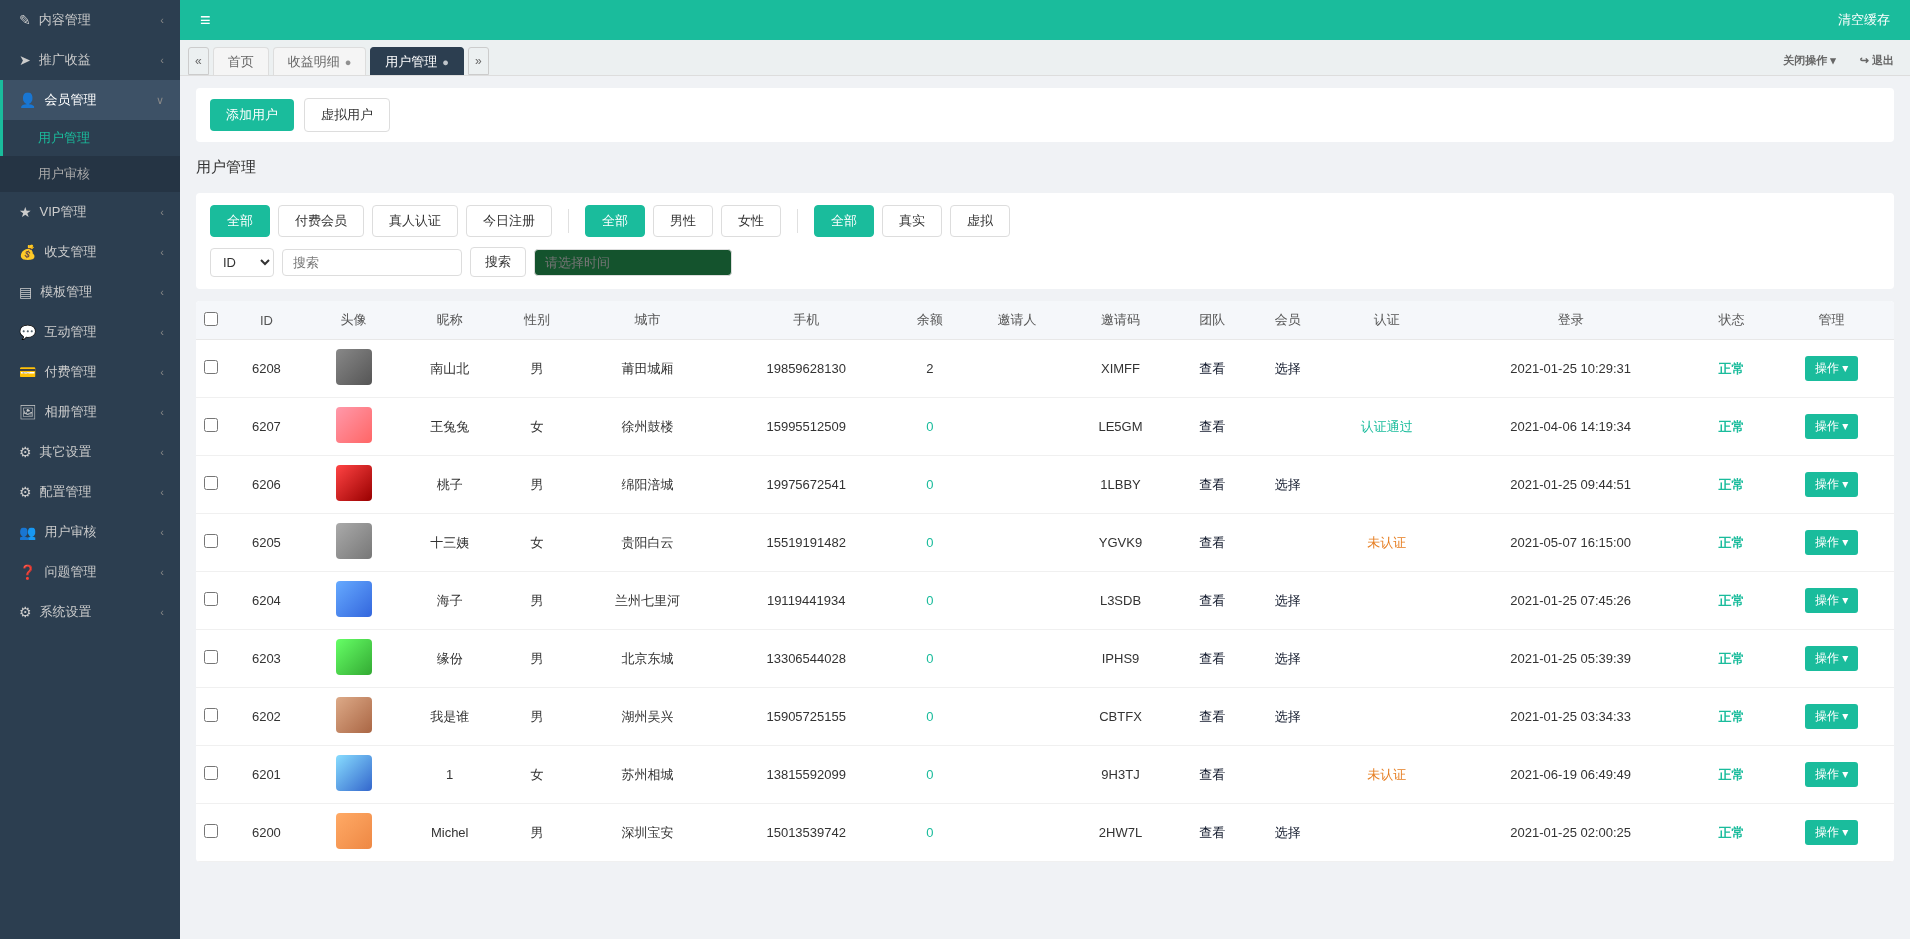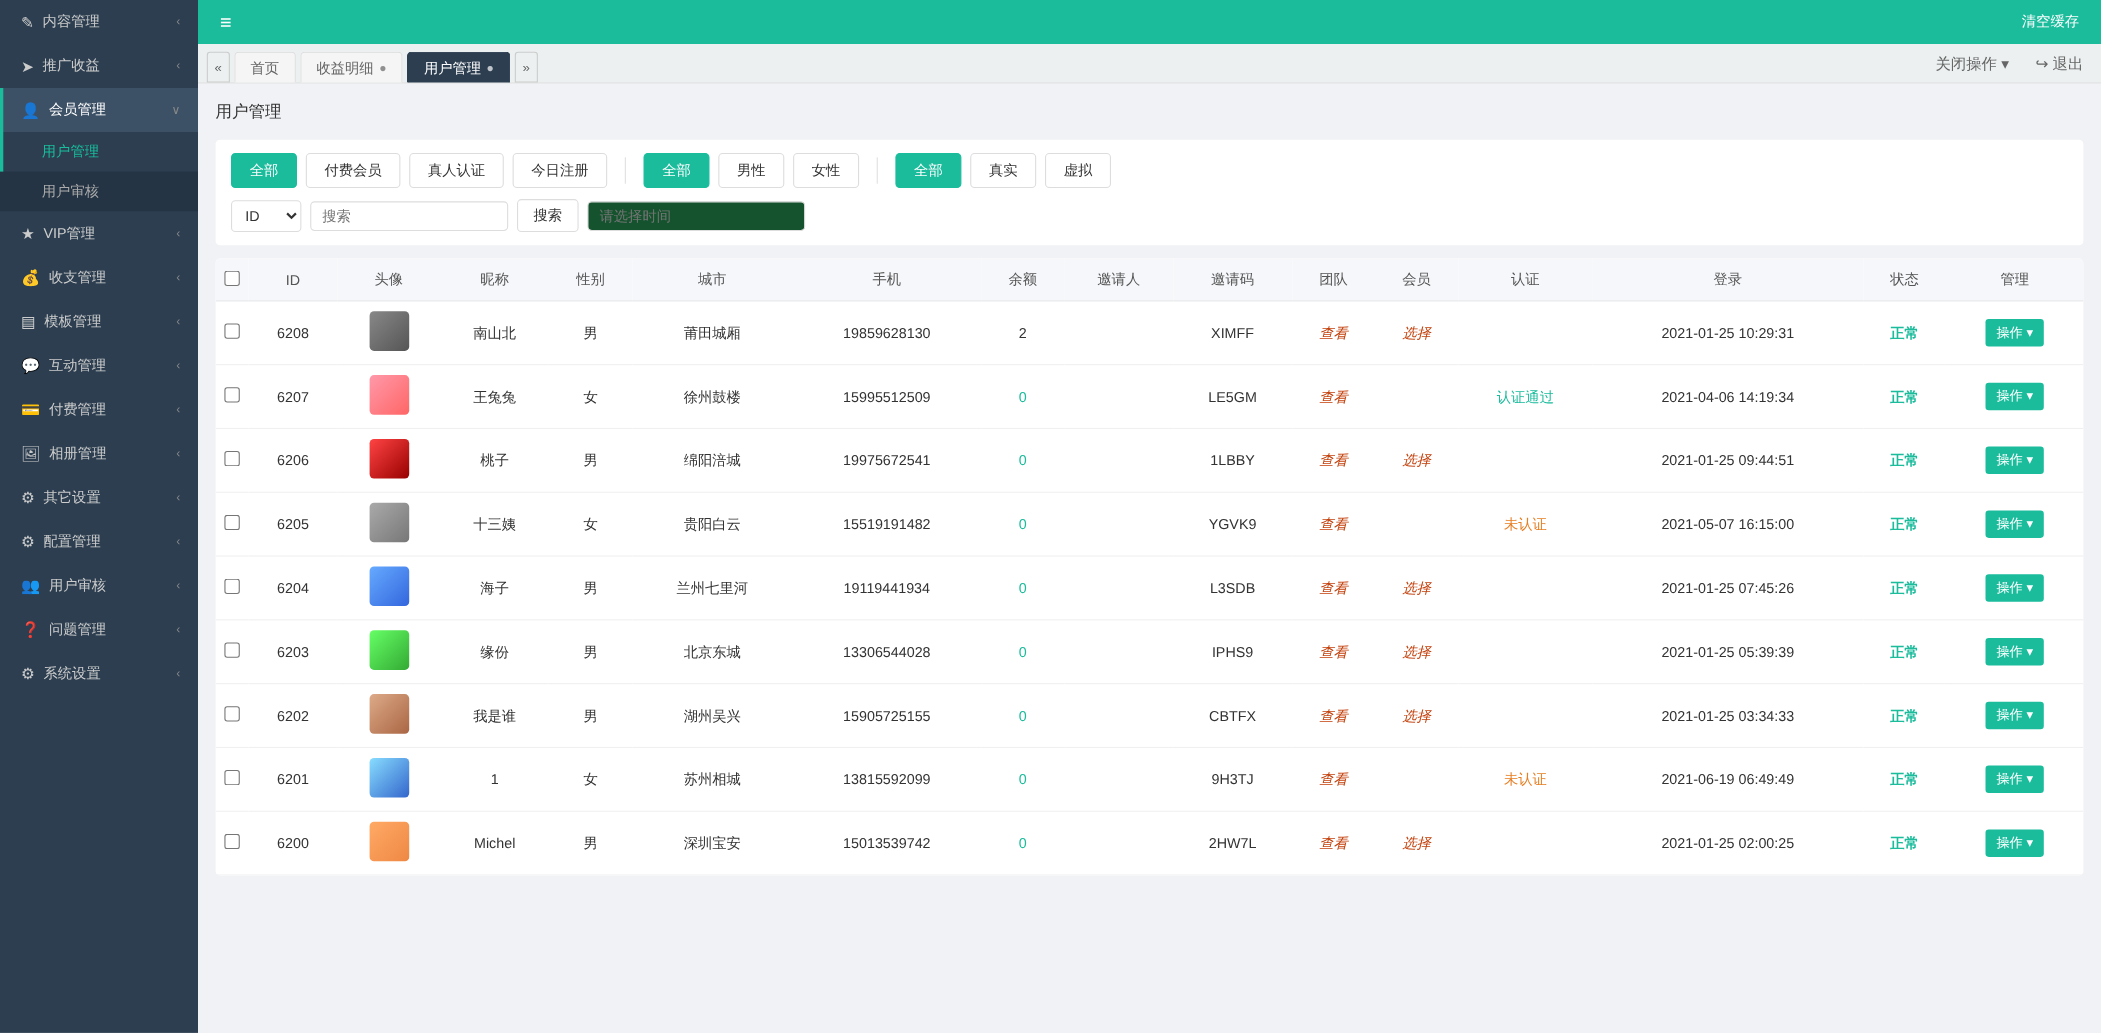--- a/index.html
+++ b/index.html
@@ -128,21 +128,21 @@
       cursor: pointer;
       background: #fff;
       font-size: 13px;
       color: #333;
       height: 28px;
     }
     .tab.inactive { background: #f5f5f5; color: #666; }
     .tab.active { background: #2c3e50; color: #fff; border-color: #2c3e50; }
     .tab-close { font-size: 11px; color: inherit; opacity: 0.7; }
     .tabbar-right { display: flex; align-items: center; gap: 8px; font-size: 13px; color: #666; padding-bottom: 4px; }
-    .tabbar-right-btn { background: none; border: none; cursor: pointer; color: #666; font-size: 14px; padding: 3px 8px; border-radius: 3px; }
+    .tabbar-right-btn { background: none; border: none; cursor: pointer; color: #666; font-size: 11px; padding: 3px 8px; border-radius: 3px; font-weight: bold; }
 
     
     .content {
       flex: 1;
       overflow-y: auto;
       padding: 12px 16px;
       background: #f0f2f5;
     }
 
     
@@ -267,21 +267,21 @@
     .user-avatar-img {
       width: 36px;
       height: 36px;
       border-radius: 4px;
       background: #ccc;
       display: inline-flex;
       align-items: center;
       justify-content: center;
       overflow: hidden;
     }
-    .link-teal { color: #c2410c; cursor: pointer; font-style: italic; }
+    .link-teal { color: #0f172a; cursor: pointer; }
     .uncert { color: #e67e22; cursor: pointer; text-align: right; }
     .cert-pass { color: #1abc9c; }
     .status-normal { color: #1abc9c; font-weight: bold; }
     .btn-operate {
       background: #1abc9c;
       color: #fff;
       border: none;
       padding: 4px 10px;
       border-radius: 3px;
       cursor: pointer;
@@ -465,20 +465,24 @@
         <span>关闭操作</span> ▾
       </button>
       <button class="tabbar-right-btn">
         ↪ <span>退出</span>
       </button>
     </div>
   </div>
 
   <div class="content">
 
+    <div class="action-bar">
+      <button class="btn-primary">添加用户</button>
+      <button class="btn-outline">虚拟用户</button>
+    </div>
 
     <div class="page-title">用户管理</div>
 
     <div class="filter-bar">
       <div class="filter-row">
         <button class="filter-btn active">全部</button>
         <button class="filter-btn">付费会员</button>
         <button class="filter-btn">真人认证</button>
         <button class="filter-btn">今日注册</button>
         <div class="filter-divider"></div>

